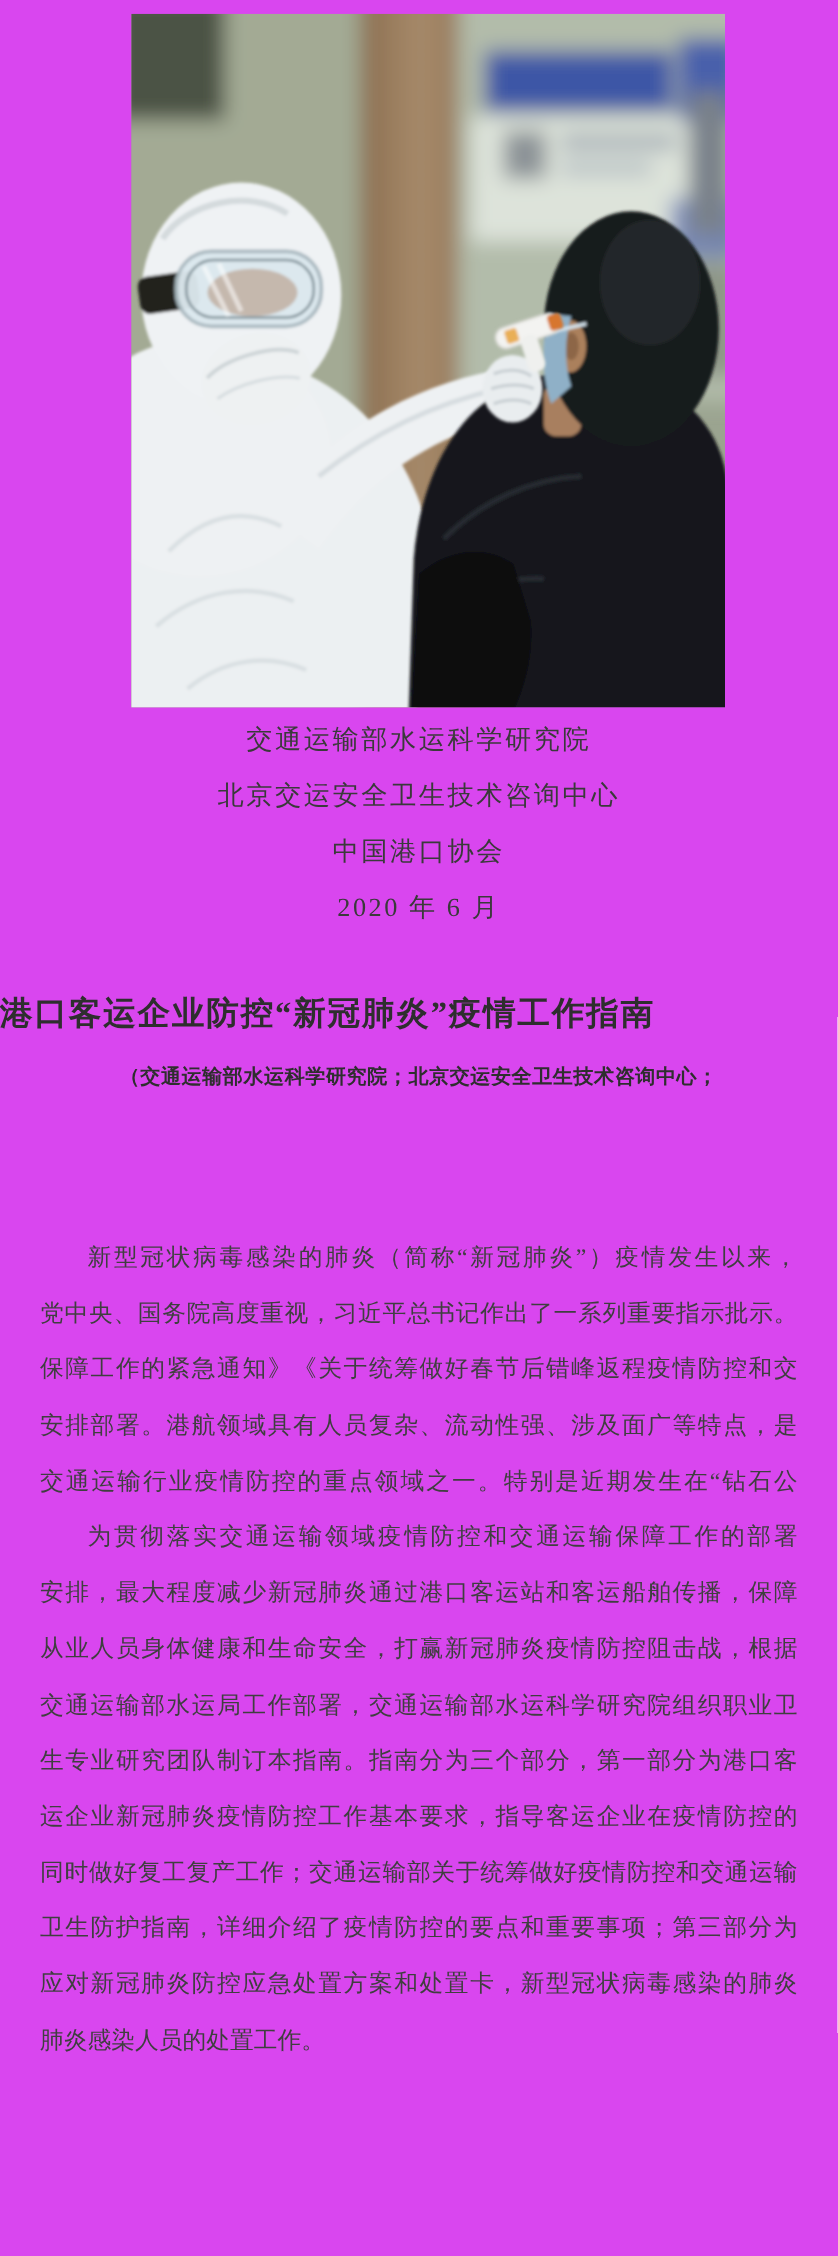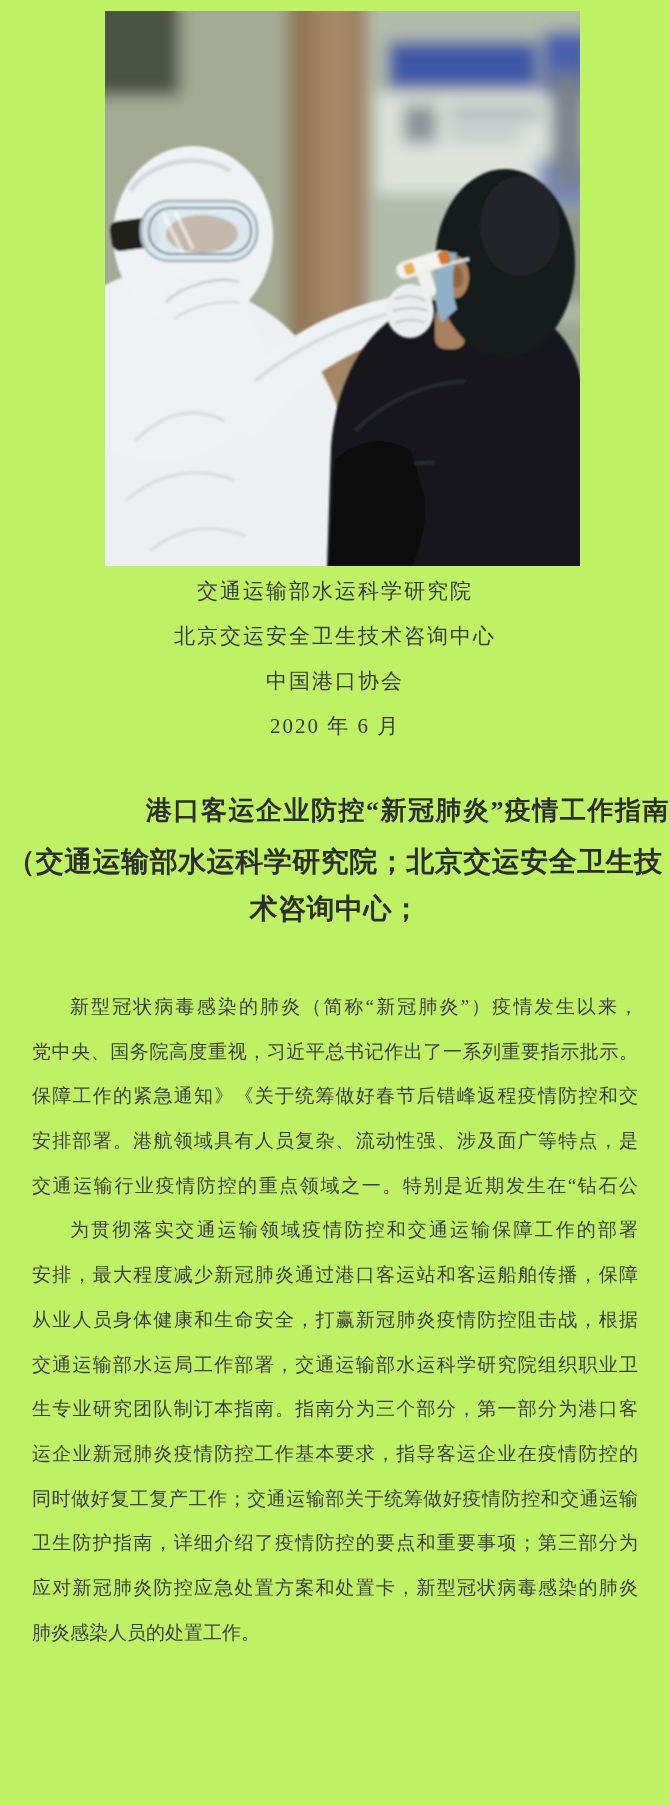--- a/index.html
+++ b/index.html
@@ -1,20 +1,20 @@
 <!DOCTYPE html>
 <html><head>
 <meta charset="utf-8">
 <style>
   html, body { margin: 0; padding: 0; background: #ffffff; }
   .page {
     position: relative;
     width: 670px;
     height: 1805px;
-    background: #bef264;
+    background: #d946ef;
     overflow: hidden;
     font-family: "Liberation Serif", "DejaVu Serif", serif;
   }
   figure.photo {
     position: absolute;
     left: 105px;
     top: 11px;
     width: 475px;
     height: 555px;
     margin: 0;
@@ -33,39 +33,39 @@
     line-height: 45px;
     font-size: 21px;
     letter-spacing: 2px;
   }
   .doc-title {
     position: absolute;
     top: 793px;
     left: 0;
     width: 670px;
     margin: 0;
-    text-align: right;
+    text-align: left;
     font-size: 26px;
     font-weight: bold;
     letter-spacing: 1.5px;
     color: #2e2e2e;
   }
   .doc-subtitle {
     position: absolute;
     top: 838px;
     left: 0;
     width: 670px;
     text-align: center;
     font-weight: bold;
     color: #2e2e2e;
   }
   .subtitle-line {
     height: 47px;
     line-height: 47px;
-    font-size: 28px;
+    font-size: 16px;
     letter-spacing: 0.5px;
   }
   .doc-body {
     position: absolute;
     top: 985px;
     left: 32px;
     width: 606px;
     color: #3f3f3f;
   }
   .body-line {

